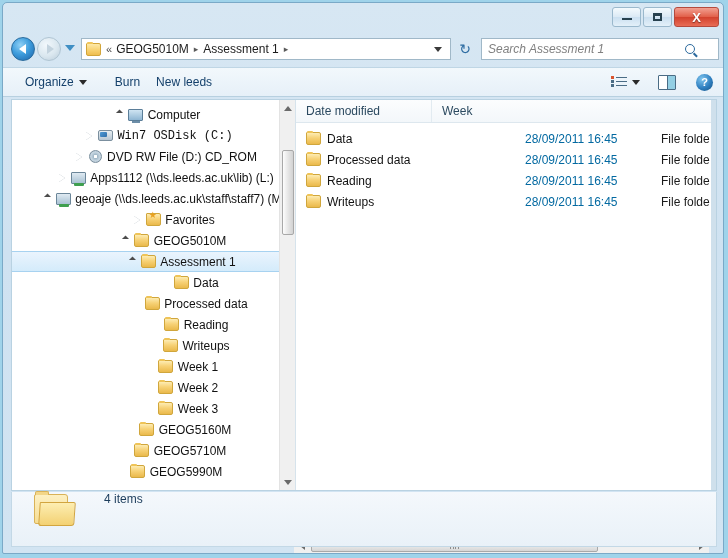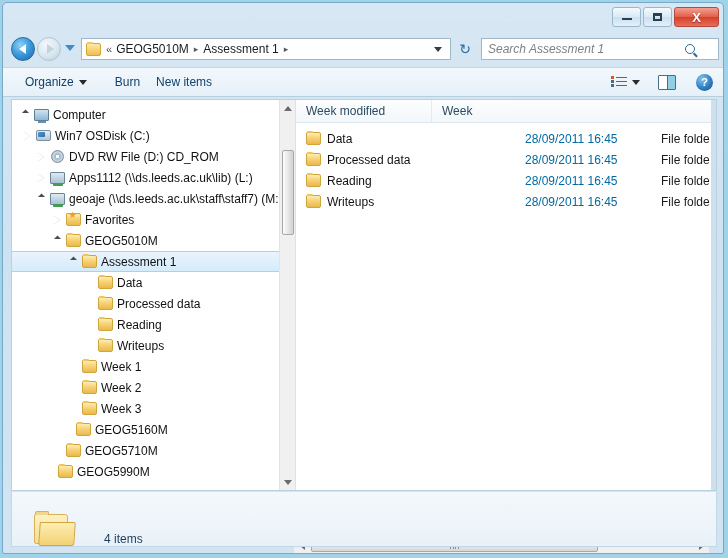--- a/index.html
+++ b/index.html
@@ -312,20 +312,21 @@
   }
   .trow {
     height: 21px;
     display: flex;
     align-items: center;
     font-size: 12px;
     color: #111;
     white-space: nowrap;
     position: relative;
     box-sizing: border-box;
+    justify-content: center;
   }
   .trow.selected {
     background: linear-gradient(to bottom, #eaf4fd 0%, #d4ebfb 100%);
     border-top: 1px solid #a7d2f0;
     border-bottom: 1px solid #a7d2f0;
   }
   .exp {
     width: 14px;
     flex: none;
     display: flex;
@@ -620,21 +621,21 @@
     position: absolute;
     left: 8px;
     top: 489px;
     width: 706px;
     height: 55px;
     background: linear-gradient(to bottom, #f4f8fc 0%, #e9f1f8 100%);
     border: 1px solid #c3d8e6;
     border-top: none;
     box-sizing: border-box;
     display: flex;
-    align-items: flex-end;
+    align-items: flex-start;
   }
   #bigfolder {
     position: relative;
     width: 42px; height: 34px;
     margin-left: 22px;
     flex: none;
   }
   #bigfolder .back {
     position: absolute;
     left: 0; top: 2px;
@@ -720,21 +721,21 @@
 
   <div id="toolbar">
     <div id="organize-item" class="tbitem">
       <span>Organize</span>
       <span class="tbcaret"></span>
     </div>
     <div id="burn-item" class="tbitem">
       <span>Burn</span>
     </div>
     <div class="tbitem">
-      <span>New items</span>
+      <span>New leeds</span>
     </div>
 
     <div id="toolbar-right">
       <div class="tbitem">
         <span class="viewicon">
           <i></i>
             <i></i>
             <i></i>
             <b></b>
             <b></b>
@@ -760,21 +761,21 @@
       <div id="treeinner">
           <div class="trow" style="padding-left: 6px;">
             <span class="exp">
               <span class="tri-open"></span>
             </span>
             <span class="ticon">
               <span class="ic-computer"></span>
             </span>
             <span class="tlabel">Computer</span>
           </div>
-          <div class="trow" style="padding-left: 8px;">
+          <div class="trow" style="padding-left: 8px; font-family: Liberation Mono, monospace;">
             <span class="exp">
               <span class="tri-closed"></span>
             </span>
             <span class="ticon">
               <span class="ic-drive"></span>
             </span>
             <span class="tlabel">Win7 OSDisk (C:)</span>
           </div>
           <div class="trow" style="padding-left: 22px;">
             <span class="exp">
@@ -910,21 +911,21 @@
         <div class="sbarrow bot">
           <span class="caret-dn"></span>
         </div>
       </div>
     </div>
 
     <div id="vsplit"></div>
 
     <div id="listpane">
       <div id="colheader">
-        <div id="colh-date" class="colh">Week modified</div>
+        <div id="colh-date" class="colh">Date modified</div>
         <div id="colh-type" class="colh">Week</div>
       </div>
       <div id="filerows">
           <div class="frow">
             <div class="fname">
               <span class="ic-folder"></span>
               <span>Data</span>
             </div>
             <div class="fdate">28/09/2011 16:45</div>
             <div class="ftype">File folde</div>

